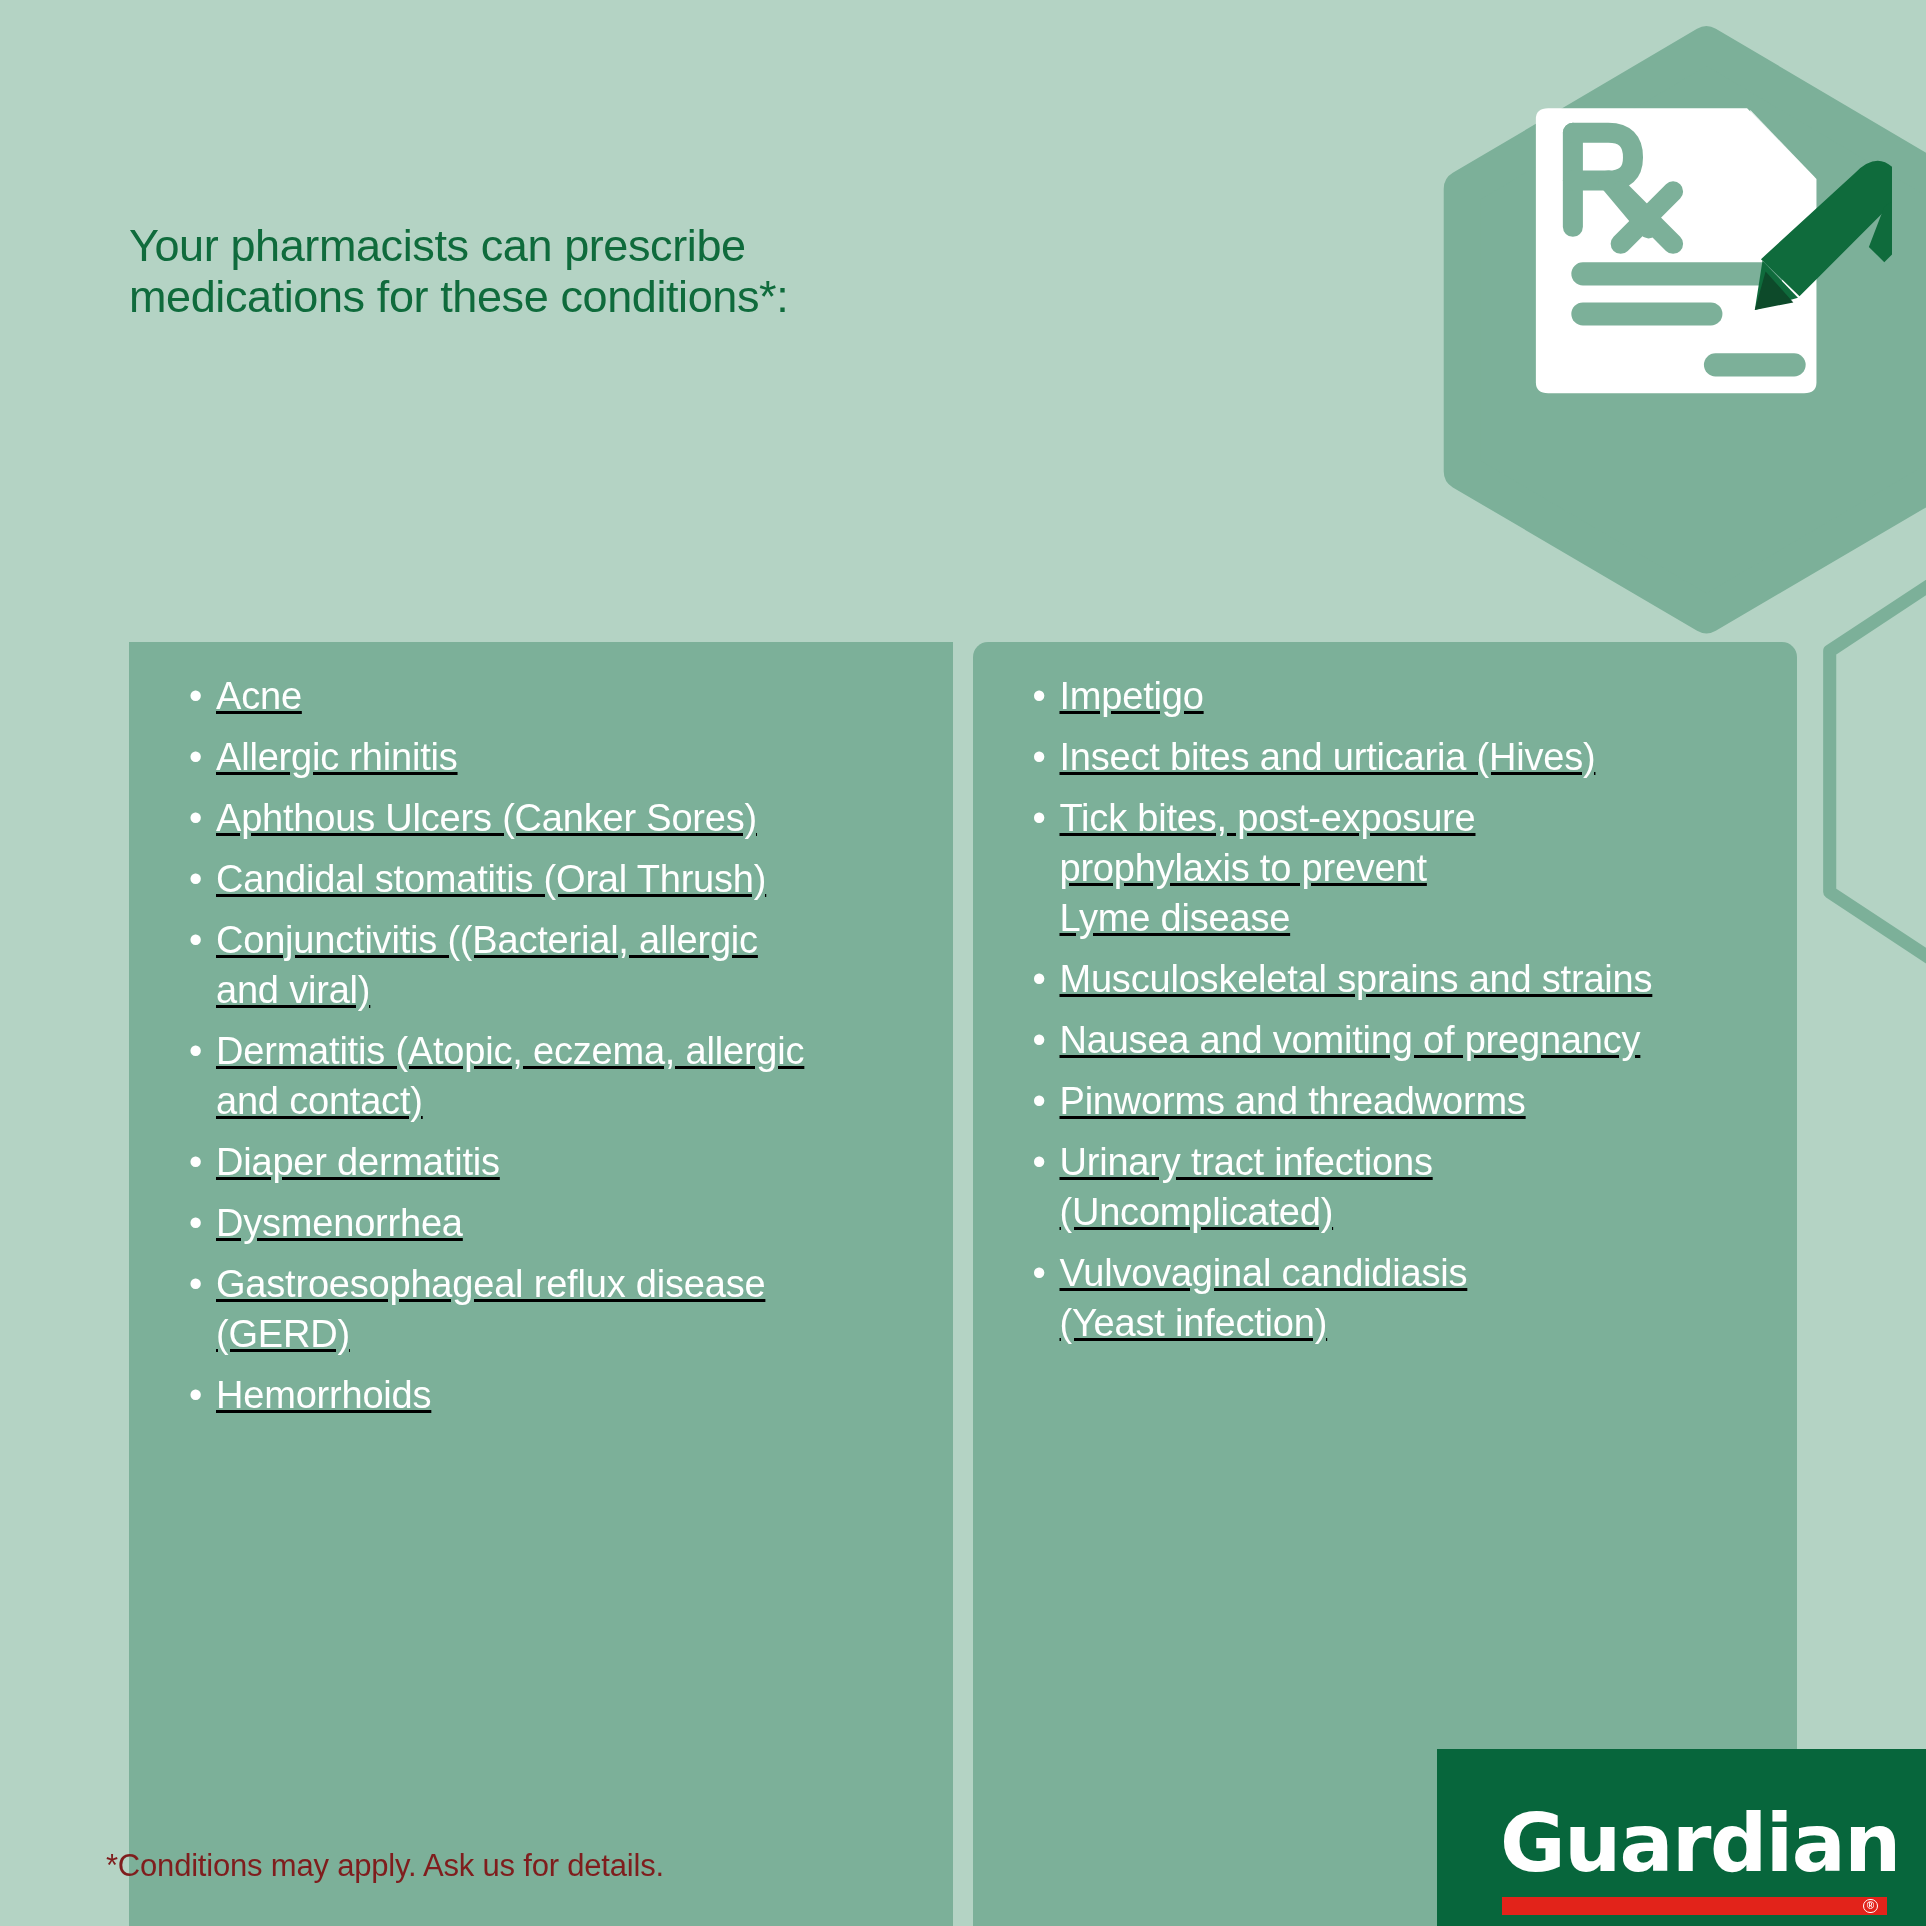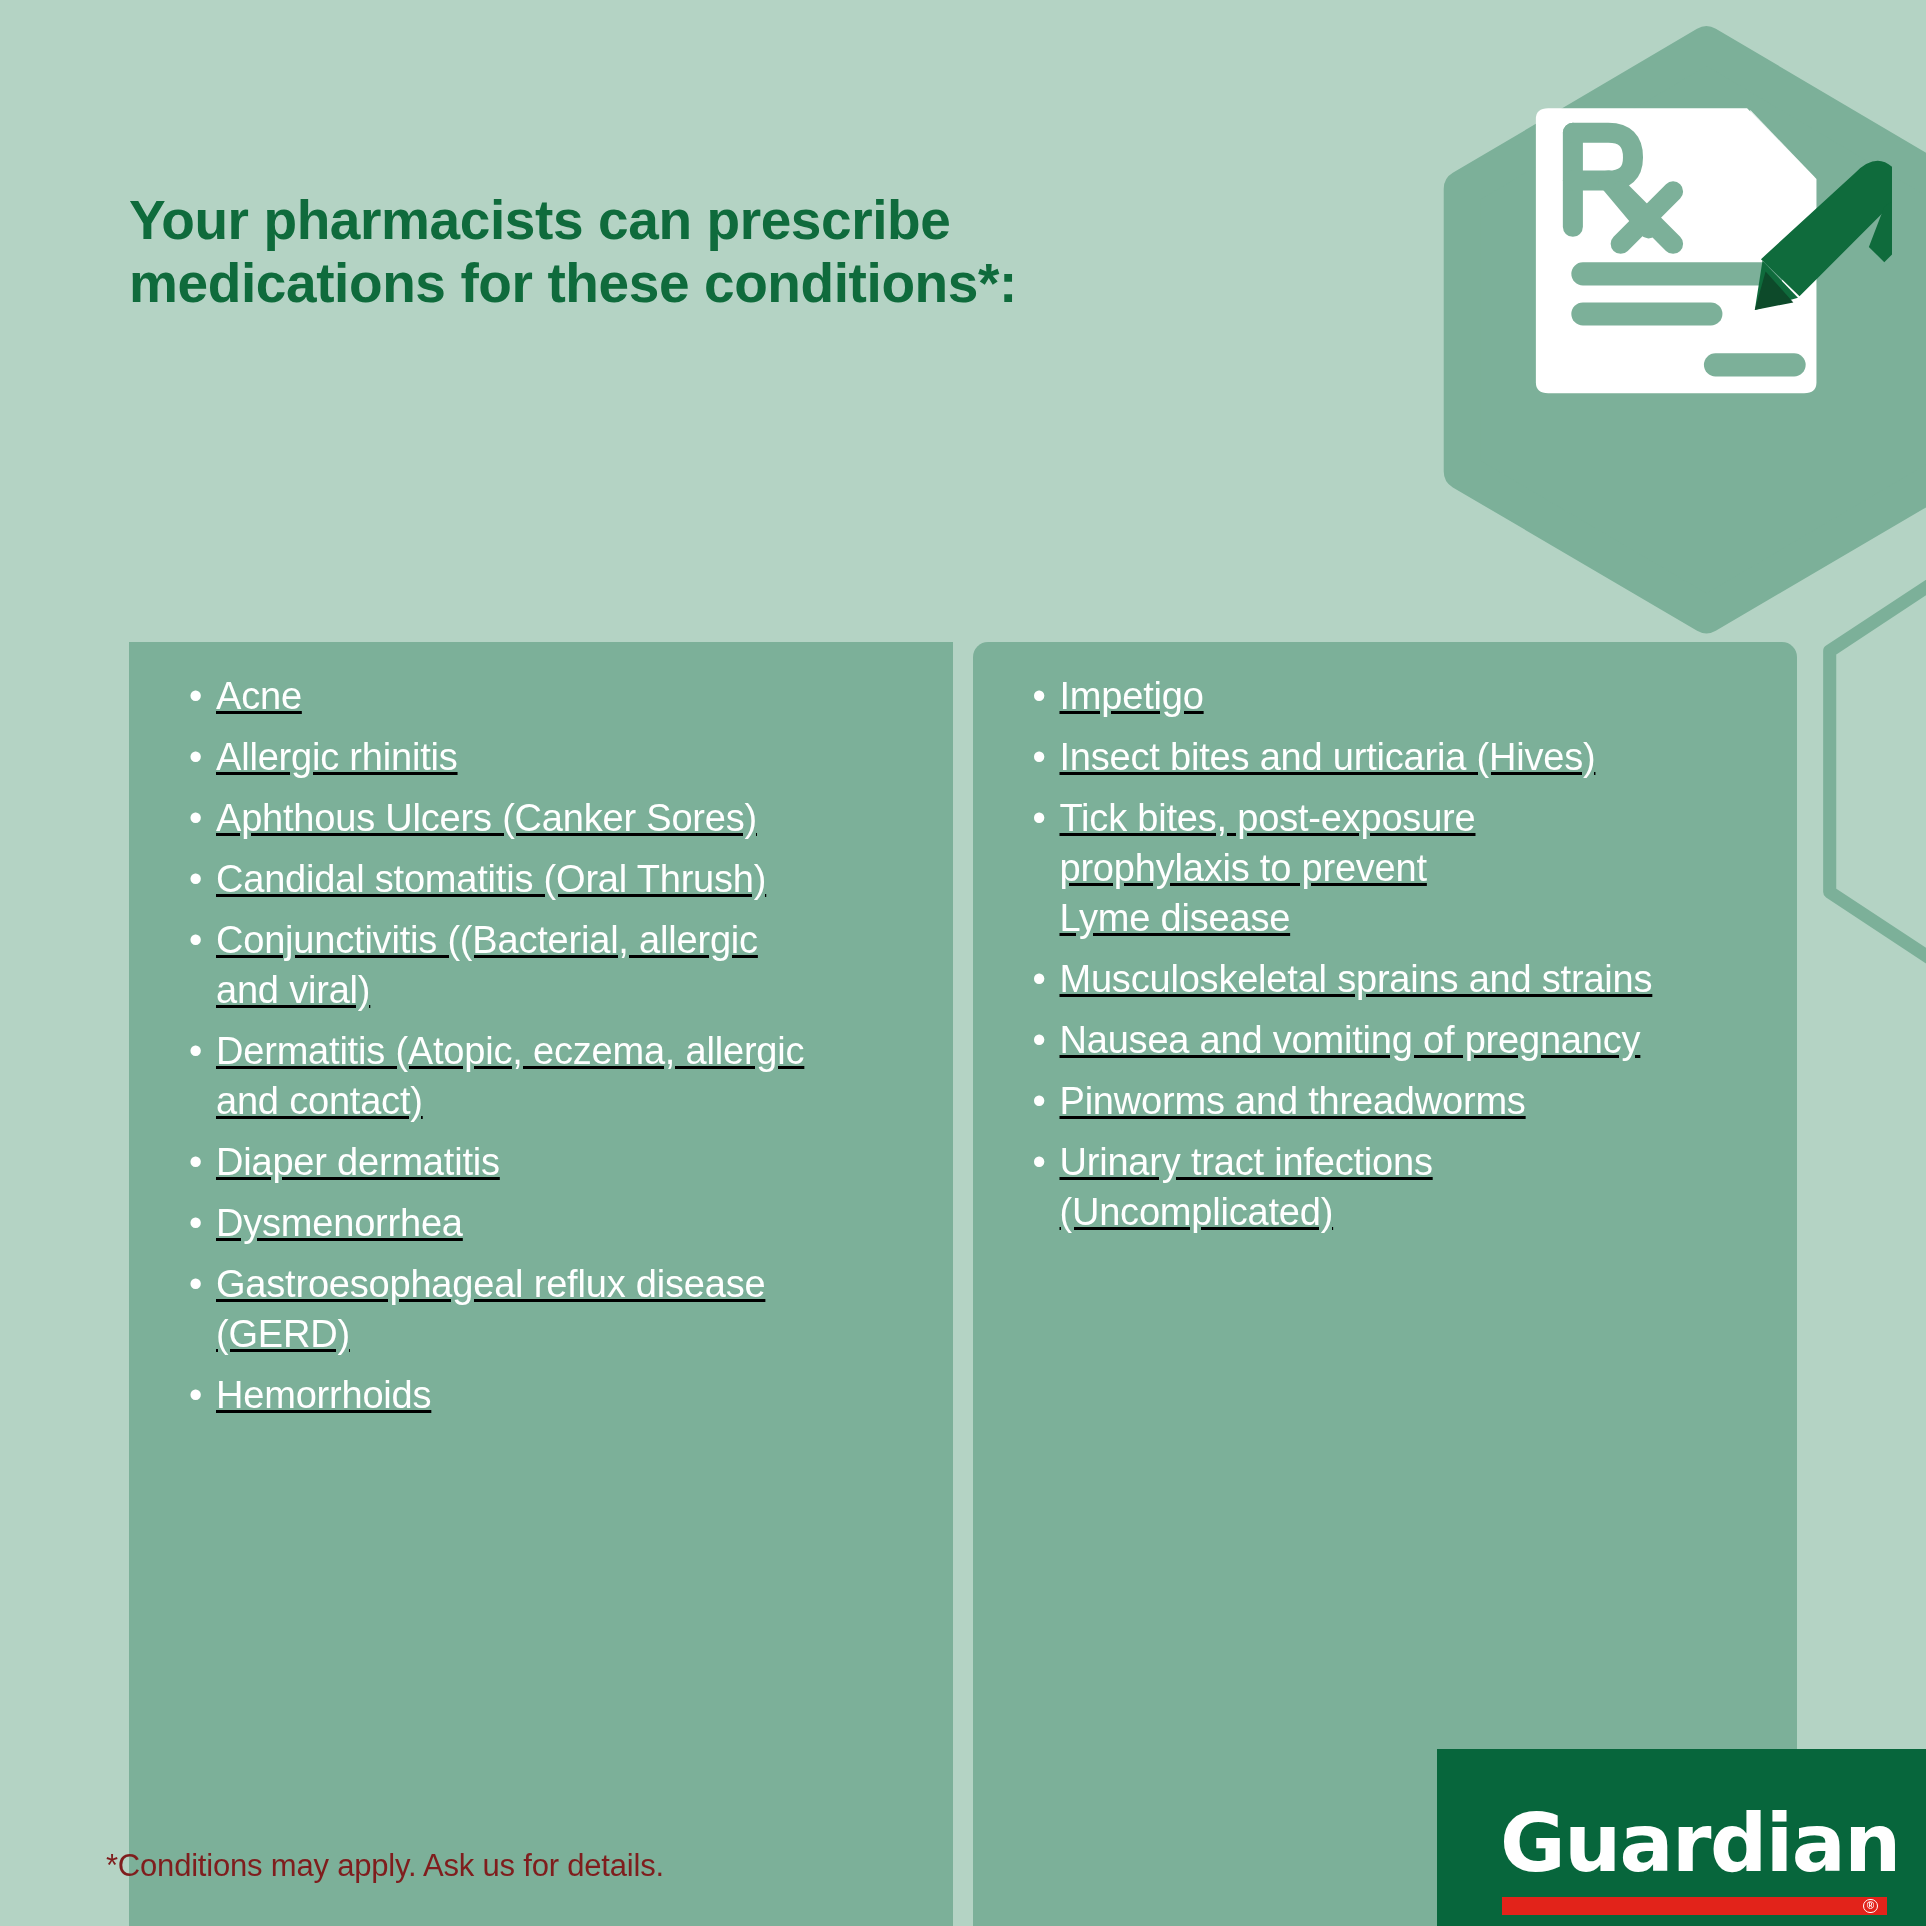--- a/index.html
+++ b/index.html
@@ -35,24 +35,24 @@
 
   #title {
     font-size: 133px;
     line-height: 1.0;
     font-weight: 700;
     color: #0d4a2a;
     letter-spacing: -1.5px;
   }
 
   #subtitle {
-    margin-top: 73px;
-    font-size: 55px;
+    margin-top: 104px;
+    font-size: 45px;
     line-height: 1.14;
-    font-weight: 700;
+    font-weight: 400;
     color: #0f6b3c;
     letter-spacing: -0.4px;
     white-space: pre-line;
   }
 
   
   #panels {
     position: absolute;
     left: 129px;
     top: 642px;
@@ -220,20 +220,22 @@
         <li class="cond-item">Impetigo</li>
         <li class="cond-item">Insect bites and urticaria (Hives)</li>
         <li class="cond-item">Tick bites, post-exposure
 prophylaxis to prevent
 Lyme disease</li>
         <li class="cond-item">Musculoskeletal sprains and strains</li>
         <li class="cond-item">Nausea and vomiting of pregnancy</li>
         <li class="cond-item">Pinworms and threadworms</li>
         <li class="cond-item">Urinary tract infections
 (Uncomplicated)</li>
+        <li class="cond-item">Vulvovaginal candidiasis
+(Yeast infection)</li>
       </ul>
   </div>
 </div>
 
 <div id="footnote">*Conditions may apply. Ask us for details.</div>
 
 <div id="logo-box">
   <div id="logo-word">Guardian</div>
   <div id="logo-rule">
     <div id="logo-reg">®</div>

